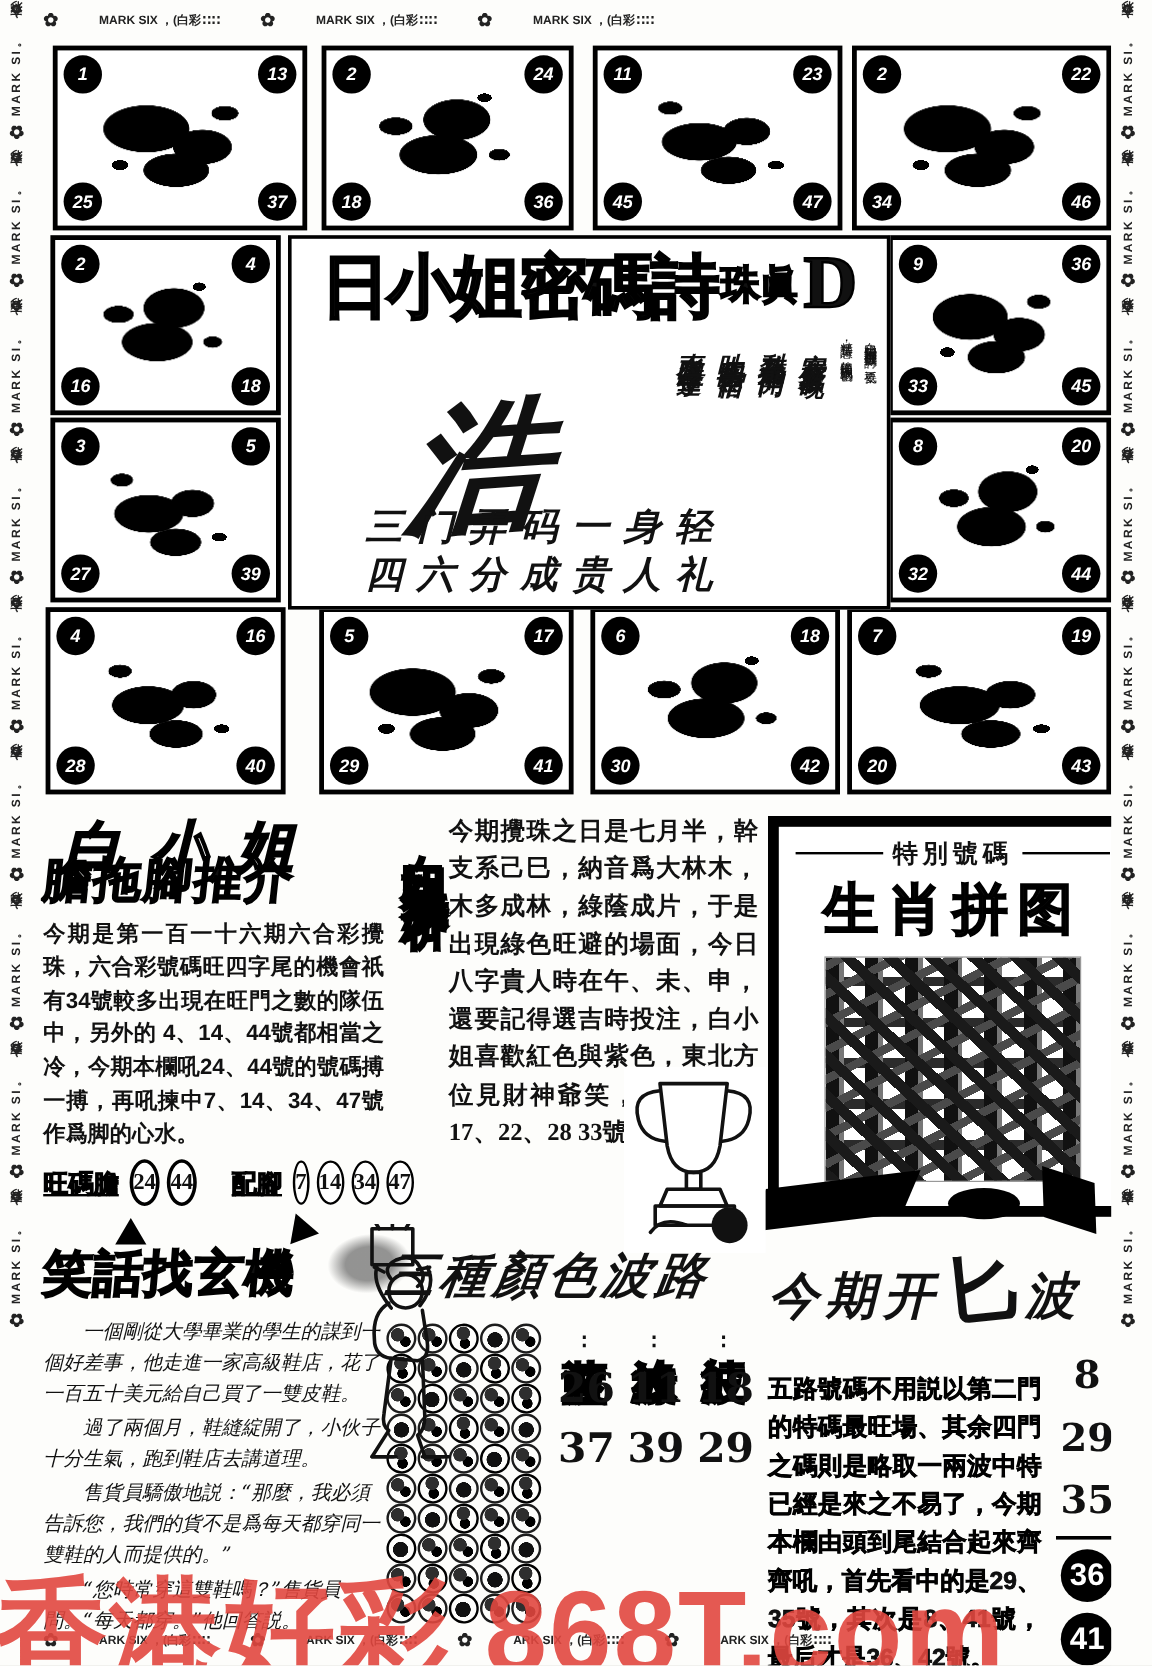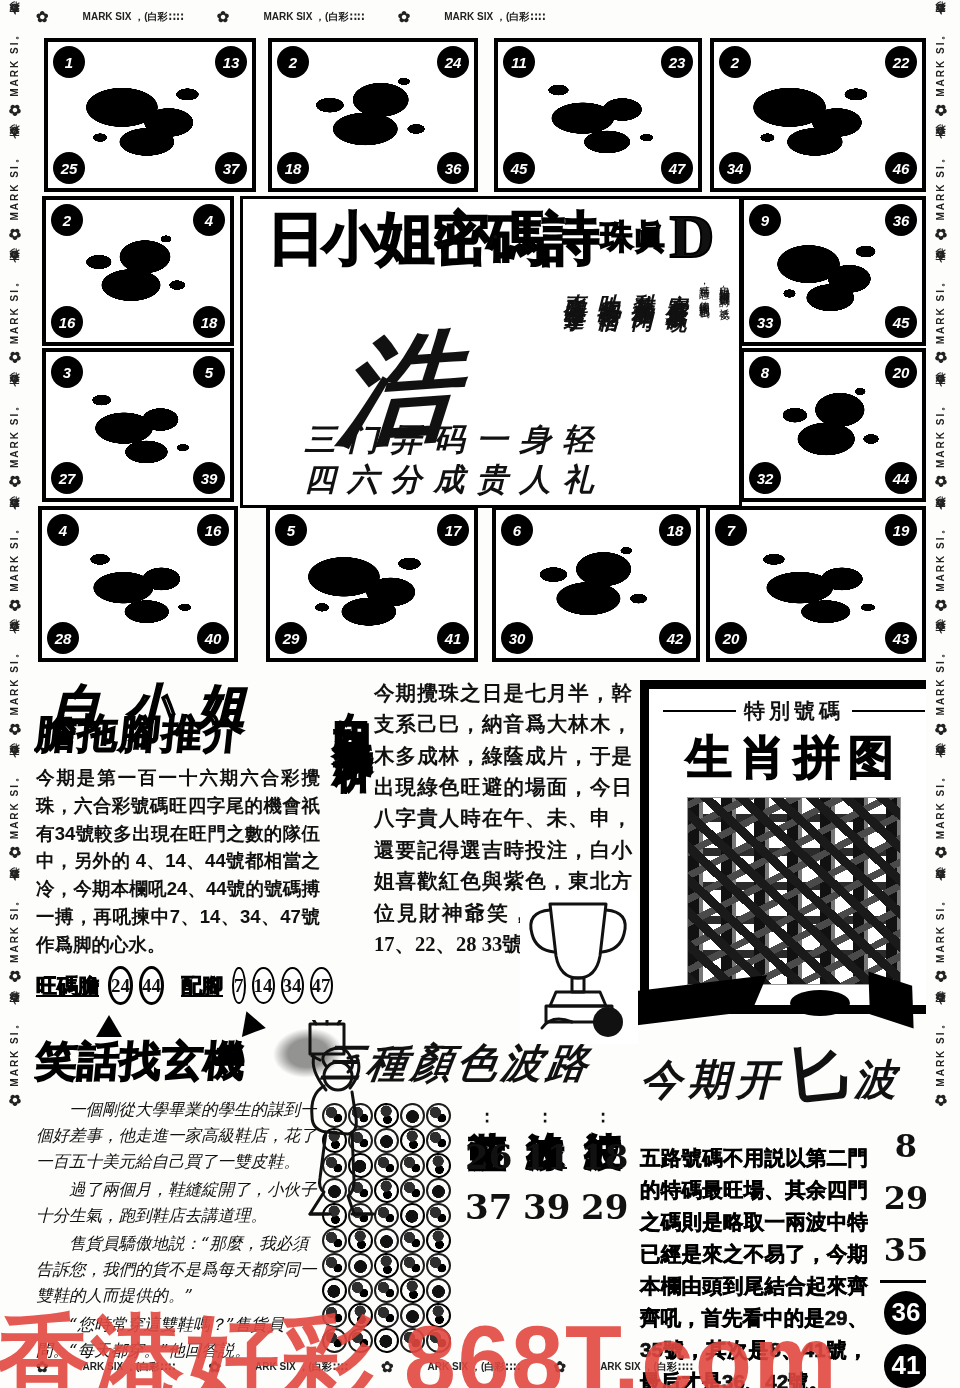--- a/index.html
+++ b/index.html
@@ -297,21 +297,21 @@
   <div class="recommend">
     <div class="rec-title">
       <span class="ghost">白小姐</span>
       <span class="solid">膽拖腳推介</span>
     </div>
     <div class="rec-body">今期是第一百一十六期六合彩攪珠，六合彩號碼旺四字尾的機會祇有34號較多出現在旺門之數的隊伍中，另外的 4、14、44號都相當之冷，今期本欄吼24、44號的號碼搏一搏，再吼揀中7、14、34、47號作爲脚的心水。</div>
     <div class="pick-row">
       <span class="pick-label">旺碼膽</span>
       <span class="num-circle thick">24</span>
       <span class="num-circle thick">44</span>
-      <span class="pick-label" style="margin-left:14px;">配腳</span>
+      <span class="pick-label" style="margin-left:26px;">配腳</span>
       <span class="num-circle thin">7</span>
       <span class="num-circle thin">14</span>
       <span class="num-circle thin">34</span>
       <span class="num-circle thin">47</span>
     </div>
     <div class="tri-row">
       <div class="tri"></div>
       <div class="tri flip"></div>
     </div>
   </div>

